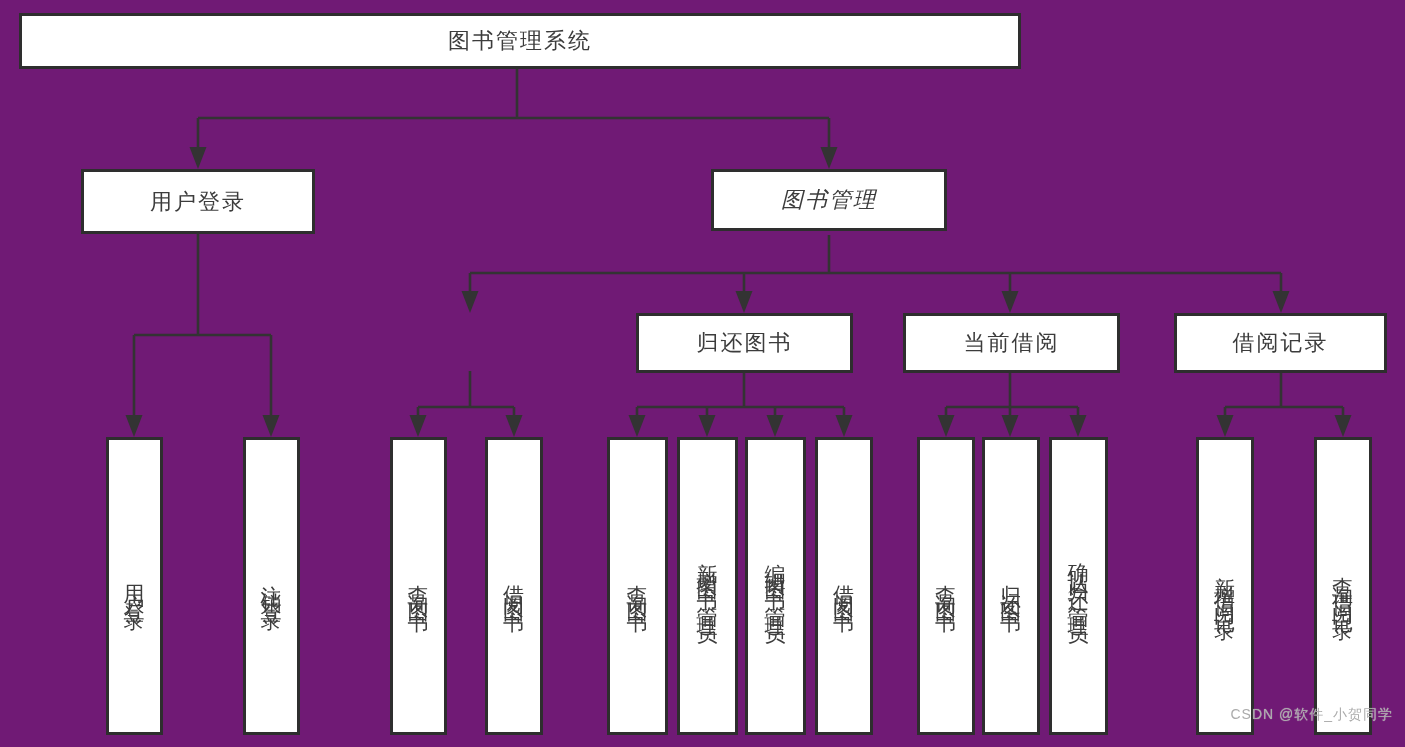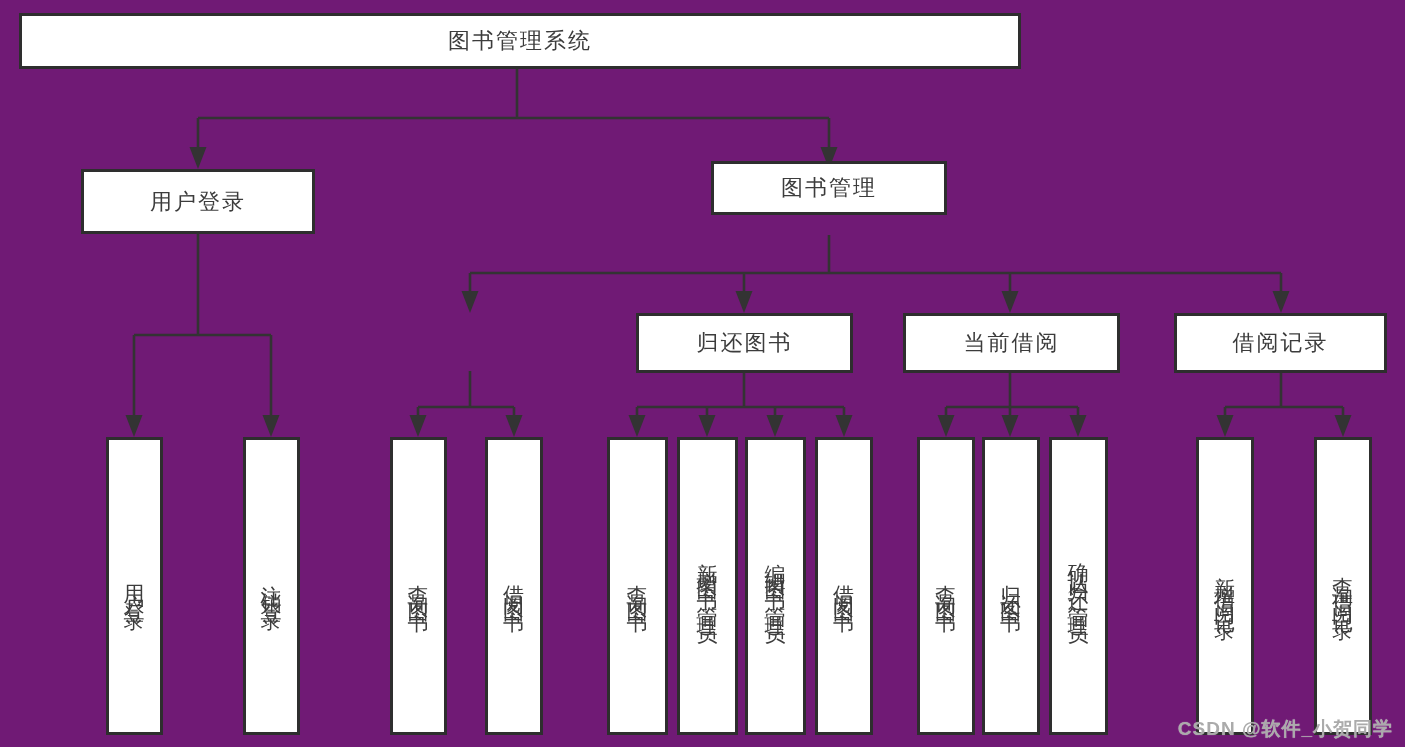--- a/index.html
+++ b/index.html
@@ -26,21 +26,21 @@
     writing-mode:vertical-rl;
     font-size:21px;
     letter-spacing:0.42em;
     color:#3c3c3c;
     line-height:1;
   }
   
   #nb-root{left:19px;top:13px;width:1002px;height:56px;}
   
   #nb-user-login{left:81px;top:169px;width:234px;height:65px;}
-  #nb-book-mgmt{left:711px;top:161px;width:236px;height:54px;}
+  #nb-book-mgmt{left:711px;top:169px;width:236px;height:62px;font-style:italic;}
   
   #nb-new-book{left:363px;top:313px;width:216px;height:60px;}
   #nb-borrow{left:636px;top:313px;width:217px;height:60px;}
   #nb-current{left:903px;top:313px;width:217px;height:60px;}
   #nb-records{left:1174px;top:313px;width:213px;height:60px;}
   
   .leaf{top:437px;height:298px;}
   #lf-g1-0{left:106px;width:57px;}
   #lf-g1-1{left:243px;width:57px;}
   #lf-g2-0{left:390px;width:57px;}
@@ -49,27 +49,26 @@
   #lf-g3-1{left:677px;width:61px;}
   #lf-g3-2{left:745px;width:61px;}
   #lf-g3-3{left:815px;width:58px;}
   #lf-g4-0{left:917px;width:58px;}
   #lf-g4-1{left:982px;width:58px;}
   #lf-g4-2{left:1049px;width:59px;}
   #lf-g5-0{left:1196px;width:58px;}
   #lf-g5-1{left:1314px;width:58px;}
   .watermark{
     position:absolute;
-    right:12px;bottom:5px;
-    font-size:19px;
+    right:12px;bottom:23px;
+    font-size:14px;
     color:#ababab;
     letter-spacing:1px;
     white-space:nowrap;
     text-shadow:0 0 1px rgba(255,255,255,.6);
-    font-weight:bold;
   }
 </style>
 </head>
 <body>
 
 <div class="canvas">
 
   <svg class="wires" width="1405" height="747" viewBox="0 0 1405 747">
     <g stroke="#333333" stroke-width="2.6" fill="none">
 

